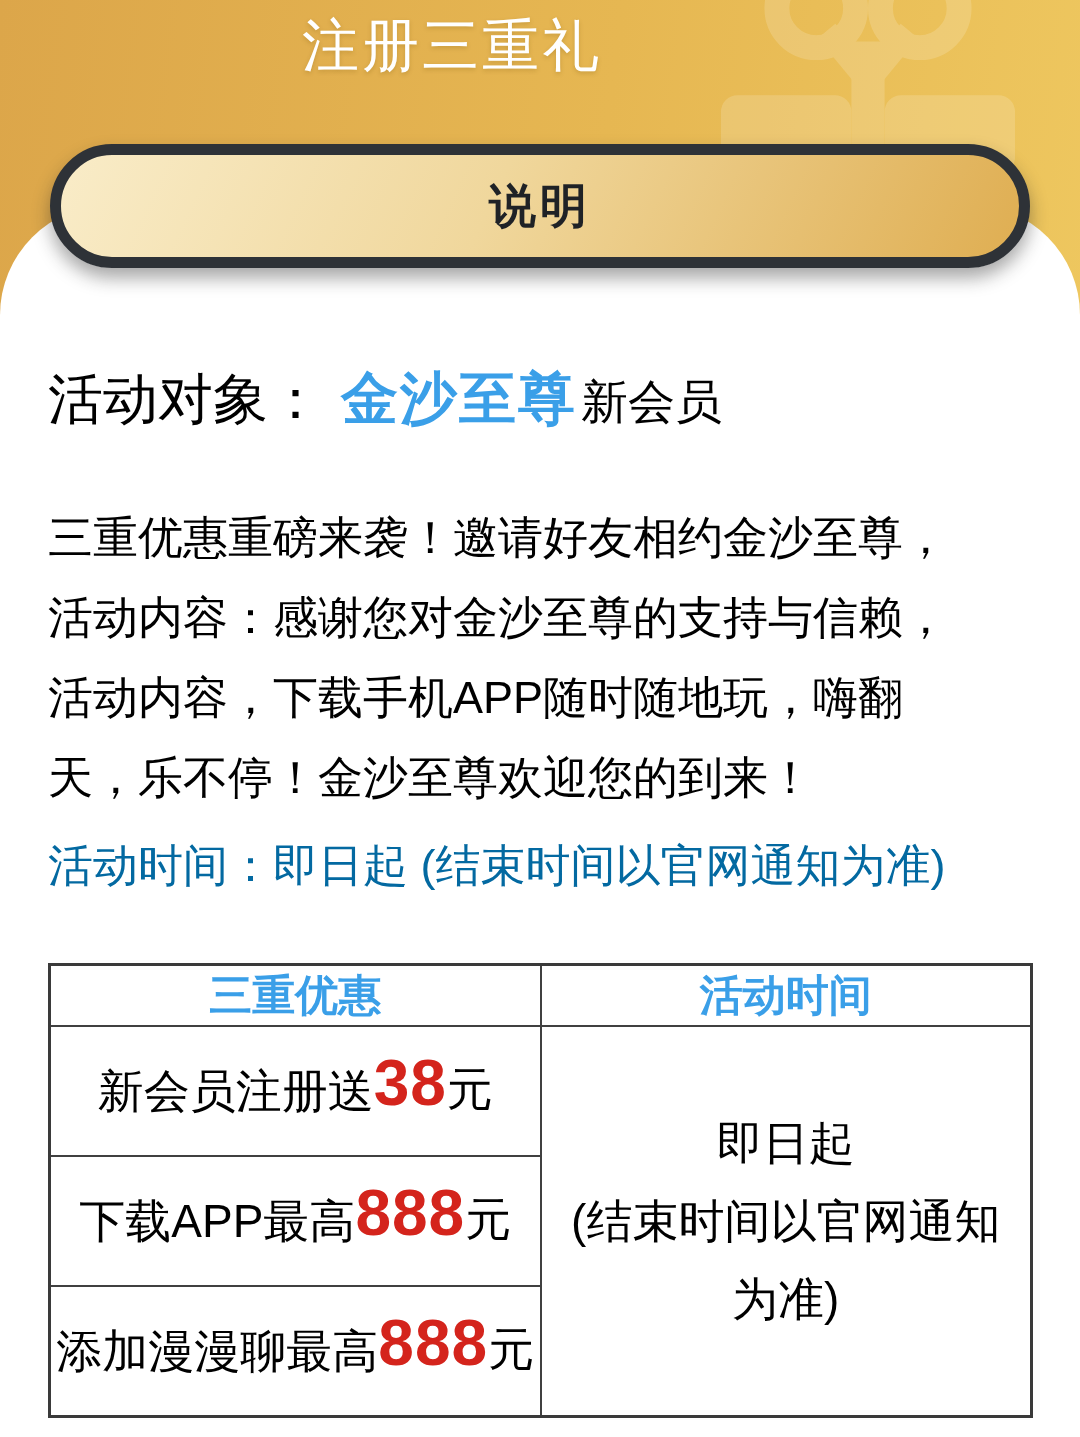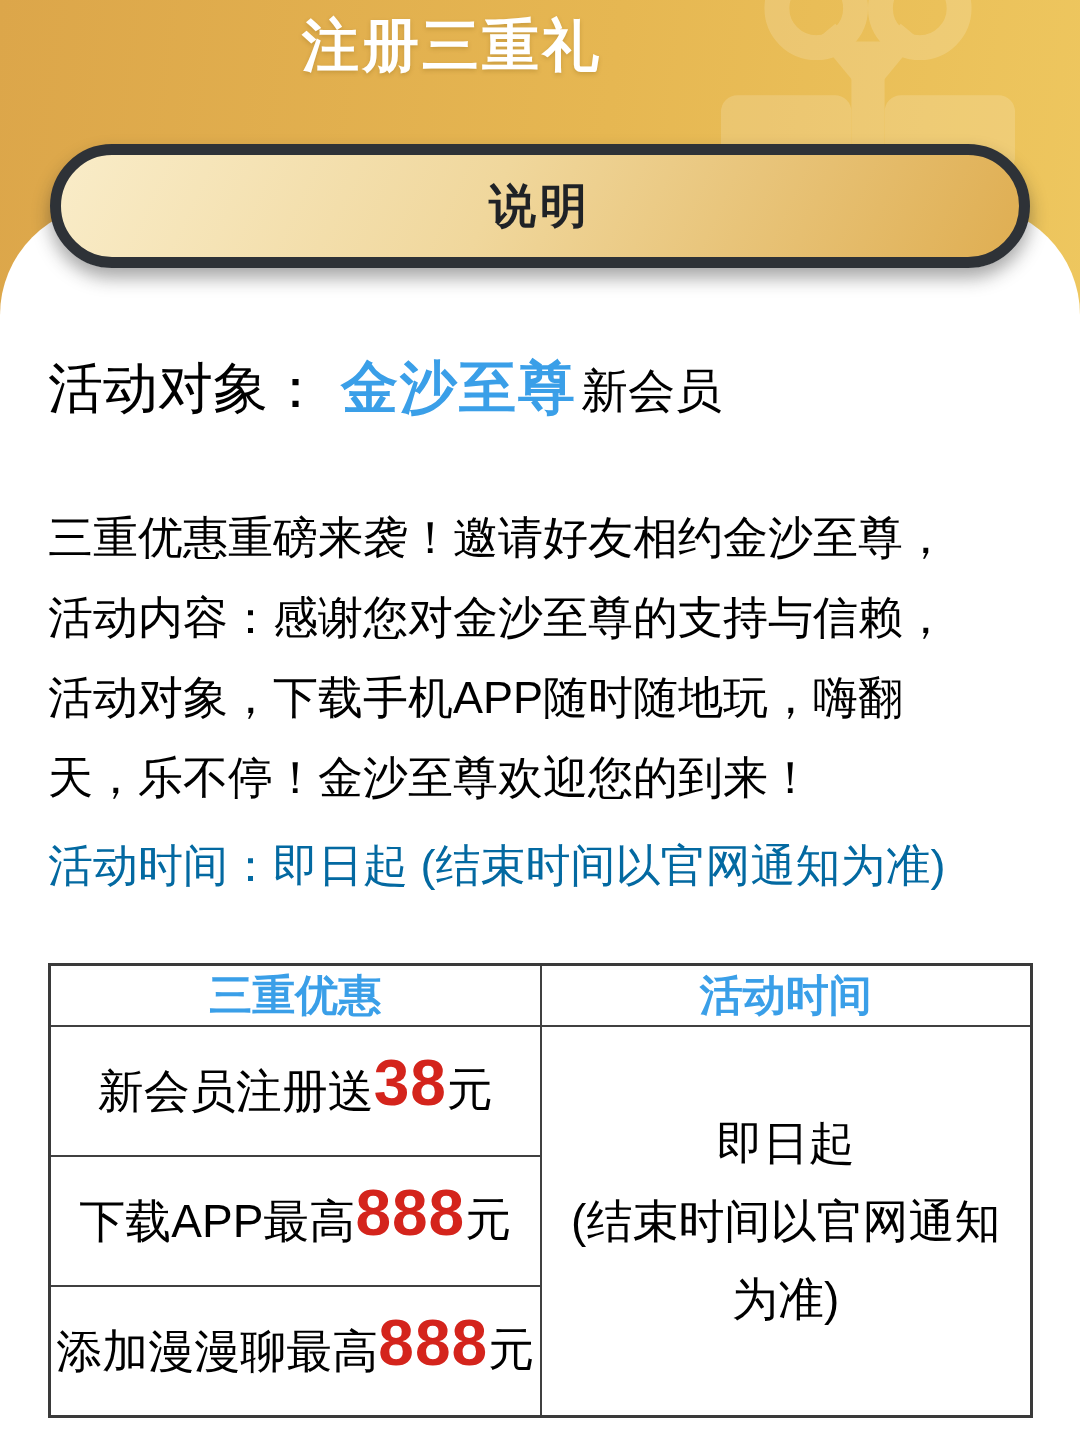--- a/index.html
+++ b/index.html
@@ -16,21 +16,21 @@
     position:absolute;left:0;top:0;width:1080px;height:430px;
     background:linear-gradient(97deg, var(--gold-left,#dca64a) 0%, var(--gold-mid,#e6b752) 55%, var(--gold-right,#eec75f) 100%);
     z-index:0;
   }
   .gift-svg{
     position:absolute;left:712px;top:0;width:312px;height:352px;
   }
   .page-title{
     position:absolute;left:0;top:8px;width:904px;
     text-align:center;
-    font-size:57px;font-weight:700;color:#ffffff;
+    font-size:57px;font-weight:400;color:#ffffff;
     letter-spacing:3px;
     text-shadow:0 2px 4px rgba(120,85,10,0.25);
     z-index:3;
   }
   
   .white-panel{
     position:absolute;left:0;top:205px;width:1080px;height:1232px;
     background:#ffffff;
     border-radius:110px 110px 0 0;
     z-index:1;
@@ -54,21 +54,21 @@
   
   .content{position:absolute;left:0;top:0;width:1080px;height:1437px;z-index:3;}
   .audience-line{
     position:absolute;left:48px;top:350px;
     display:flex;align-items:baseline;white-space:nowrap;color:#000;
   }
   .audience-label{font-size:55px;}
   .brand-highlight{
     font-size:57px;font-weight:700;
     color:var(--accent-blue,#3a9fe8);
-    margin:0 4px 0 18px;letter-spacing:2px;
+    margin:11px 4px 0 18px;letter-spacing:2px;
   }
   .audience-suffix{font-size:47px;}
   .intro{
     position:absolute;left:48px;top:498px;width:1000px;
     font-size:45px;line-height:80px;color:#000;
   }
   .intro-line{white-space:nowrap;}
   .time-line{
     position:absolute;left:48px;top:836px;
     font-size:45px;color:#0369a1;white-space:nowrap;
@@ -139,21 +139,21 @@
 
     <div class="audience-line">
       <span class="audience-label">活动对象：</span>
       <span class="brand-highlight">金沙至尊</span>
       <span class="audience-suffix">新会员</span>
     </div>
 
     <div class="intro">
       <div class="intro-line">三重优惠重磅来袭！邀请好友相约金沙至尊，</div>
       <div class="intro-line">活动内容：感谢您对金沙至尊的支持与信赖，</div>
-      <div class="intro-line">活动对象，下载手机APP随时随地玩，嗨翻</div>
+      <div class="intro-line">活动内容，下载手机APP随时随地玩，嗨翻</div>
       <div class="intro-line">天，乐不停！金沙至尊欢迎您的到来！</div>
     </div>
 
     <div class="time-line">活动时间：即日起 (结束时间以官网通知为准)</div>
 
     <table class="promo-table">
       <colgroup>
           <col style="width:50%">
           <col style="width:50%">
         </colgroup>

